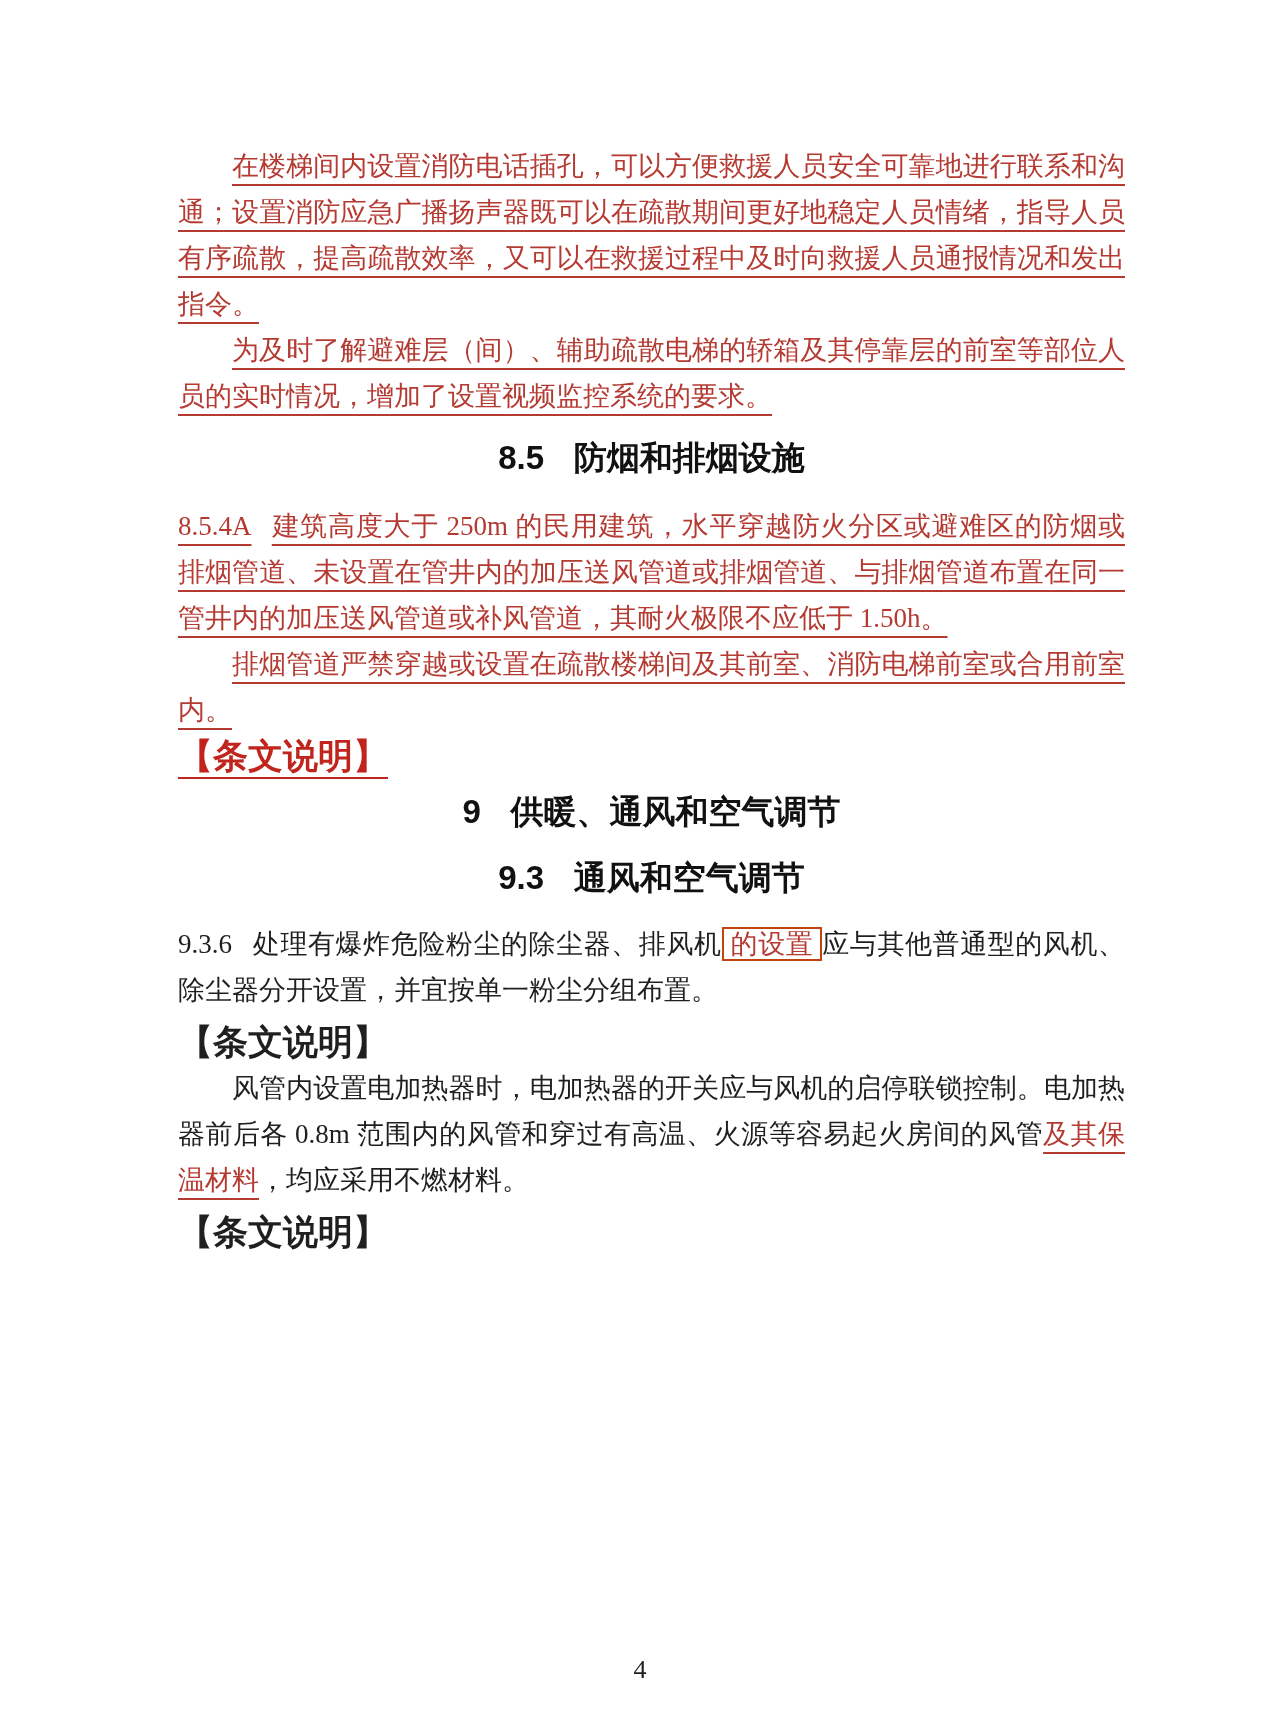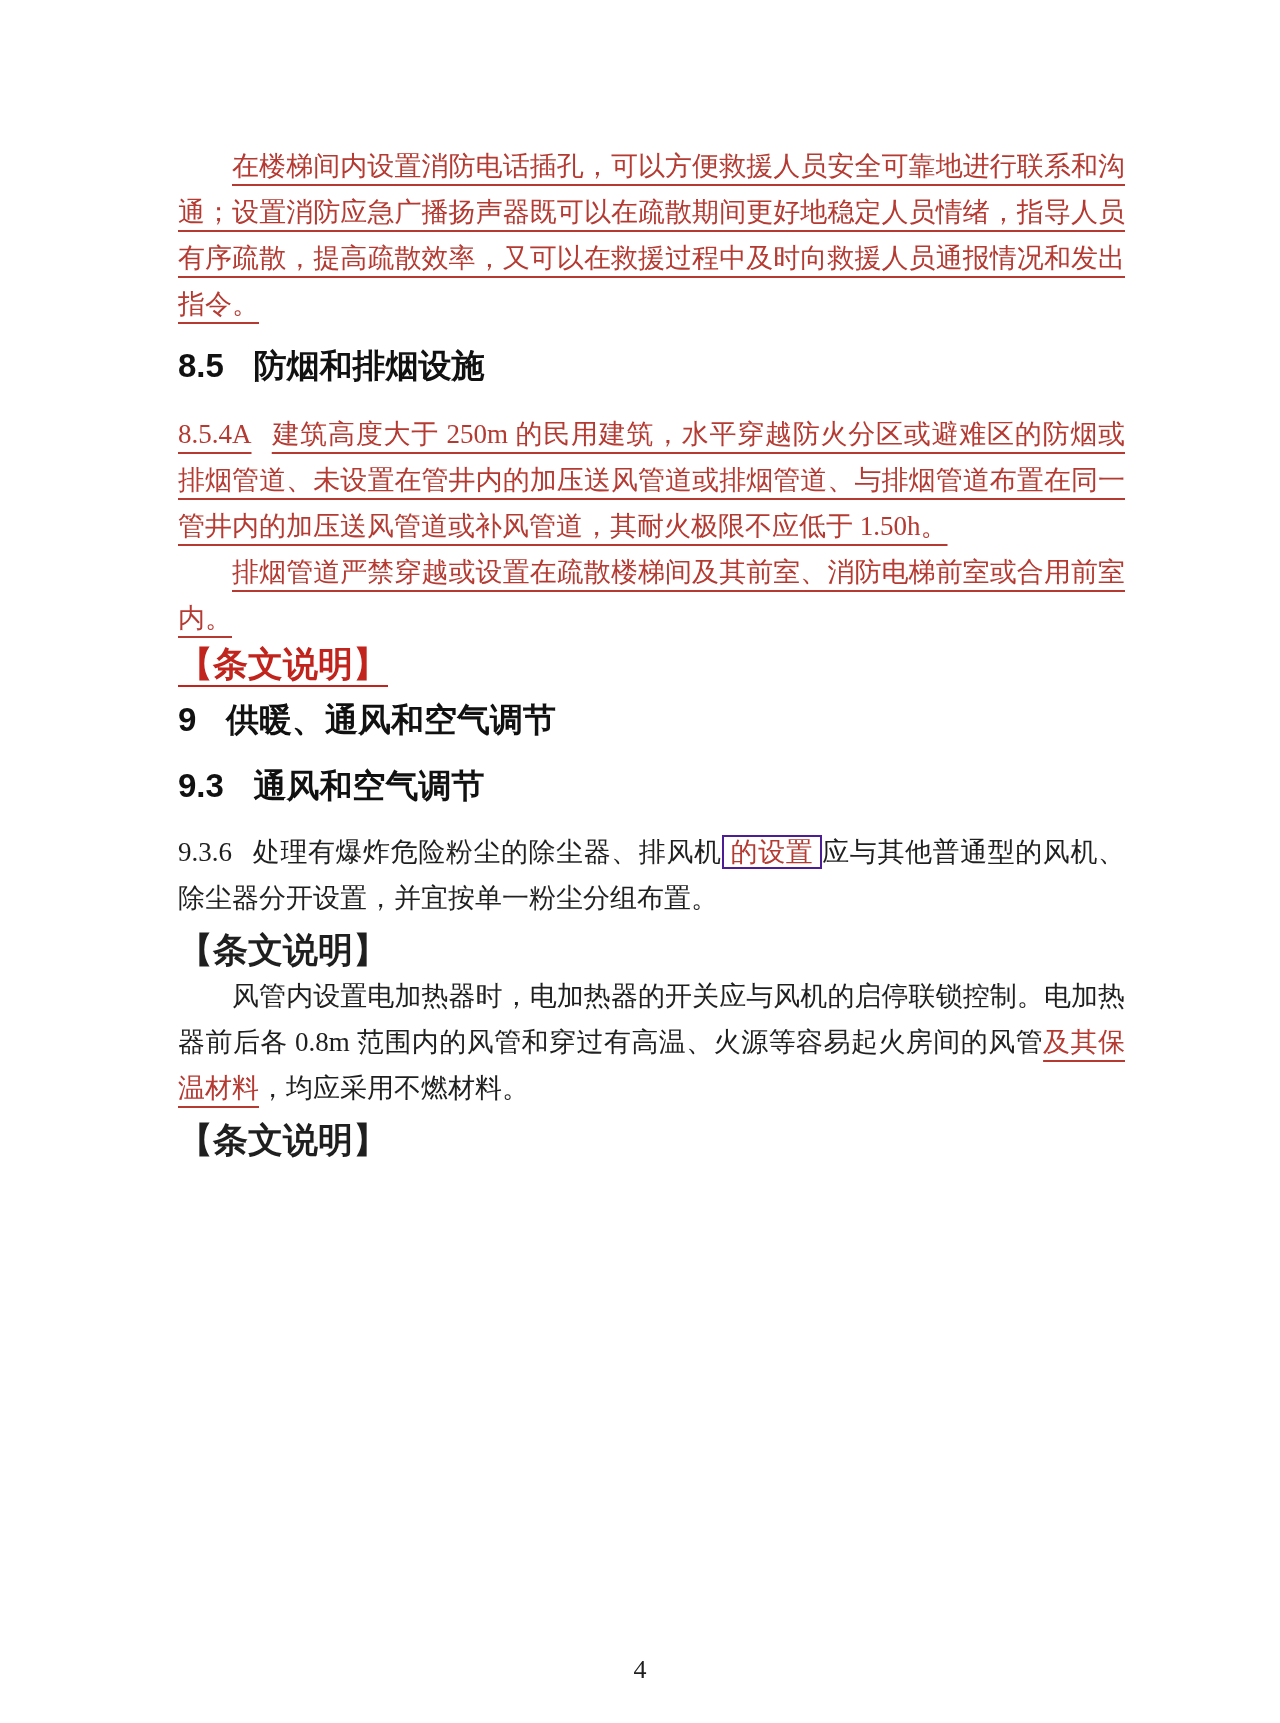--- a/index.html
+++ b/index.html
@@ -14,44 +14,45 @@
   .page{position:absolute;left:0;top:0;width:1280px;height:1723px;background:#ffffff;}
   .doc-body{position:absolute;left:178px;top:143px;width:947px;
             font-size:27px;line-height:46px;text-align:justify;}
   p.para{margin:0;}
   p.para.indent{text-indent:2em;}
   .seg{white-space:pre-wrap;}
   .seg-red{color:var(--red);text-decoration:underline;
            text-decoration-thickness:1.5px;text-underline-offset:9px;
            text-decoration-color:var(--red);}
   .seg-black{color:var(--ink);}
-  .seg-red-box{color:var(--red);border:2px solid #4c1d95;padding:0 7px;}
+  .seg-red-box{color:var(--red);border:2px solid #c2410c;padding:0 7px;}
   .seg-num{margin-right:0.75em;}
   .label{font-family:"Liberation Sans","DejaVu Sans",sans-serif;
          font-weight:700;font-size:35px;}
   .label-red{color:var(--red-strong);text-decoration:underline;
              text-decoration-thickness:1.5px;text-underline-offset:9px;}
   .label-black{color:var(--ink);margin-top:6px;}
   h2.heading{font-family:"Liberation Sans","DejaVu Sans",sans-serif;
              font-weight:700;font-size:33px;color:#111;
-             text-align:left;text-indent:0;line-height:50px;}
+             text-align:center;text-indent:0;line-height:50px;}
   [data-name="heading-8-5"]{margin:14px 0 20px;}
   [data-name="heading-9"]{margin:8px 0 16px;}
   [data-name="heading-9-3"]{margin:13px 0 18px;}
   .hnum{margin-right:0.9em;}
   .page-number{position:absolute;left:0;top:1655px;width:1280px;
                text-align:center;font-size:26px;color:var(--ink);
                font-family:"Liberation Serif","DejaVu Serif",serif;}
 </style>
 </head>
 <body>
 
 <div class="page" data-name="document-page">
   <div class="doc-body" data-name="document-body">
       <p class="para indent" data-name="paragraph-fire-telephone"><span class="seg seg-red" data-name="text-segment">在楼梯间内设置消防电话插孔，可以方便救援人员安全可靠地进行联系和沟通；设置消防应急广播扬声器既可以在疏散期间更好地稳定人员情绪，指导人员有序疏散，提高疏散效率，又可以在救援过程中及时向救援人员通报情况和发出指令。</span></p>
+      <p class="para indent" data-name="paragraph-video-monitoring"><span class="seg seg-red" data-name="text-segment">为及时了解避难层（间）、辅助疏散电梯的轿箱及其停靠层的前室等部位人员的实时情况，增加了设置视频监控系统的要求。</span></p>
       <h2 class="heading" data-name="heading-8-5"><span class="hnum" data-name="heading-number">8.5</span><span data-name="heading-title">防烟和排烟设施</span></h2>
       <p class="para" data-name="clause-8-5-4A"><span class="seg seg-red seg-num" data-name="clause-number">8.5.4A</span><span class="seg seg-red" data-name="text-segment">建筑高度大于 250m 的民用建筑，水平穿越防火分区或避难区的防烟或排烟管道、未设置在管井内的加压送风管道或排烟管道、与排烟管道布置在同一管井内的加压送风管道或补风管道，其耐火极限不应低于 1.50h。</span></p>
       <p class="para indent" data-name="paragraph-smoke-duct-prohibition"><span class="seg seg-red" data-name="text-segment">排烟管道严禁穿越或设置在疏散楼梯间及其前室、消防电梯前室或合用前室内。</span></p>
       <p class="label label-red" data-name="commentary-label-red">【条文说明】</p>
       <h2 class="heading" data-name="heading-9"><span class="hnum" data-name="heading-number">9</span><span data-name="heading-title">供暖、通风和空气调节</span></h2>
       <h2 class="heading" data-name="heading-9-3"><span class="hnum" data-name="heading-number">9.3</span><span data-name="heading-title">通风和空气调节</span></h2>
       <p class="para" data-name="clause-9-3-6"><span class="seg seg-black seg-num" data-name="clause-number">9.3.6</span><span class="seg seg-black" data-name="text-segment">处理有爆炸危险粉尘的除尘器、排风机</span><span class="seg seg-red-box" data-name="inserted-text-box">的设置</span><span class="seg seg-black" data-name="text-segment">应与其他普通型的风机、除尘器分开设置，并宜按单一粉尘分组布置。</span></p>
       <p class="label label-black" data-name="commentary-label-black-1">【条文说明】</p>
       <p class="para indent" data-name="paragraph-electric-heater"><span class="seg seg-black" data-name="text-segment">风管内设置电加热器时，电加热器的开关应与风机的启停联锁控制。电加热器前后各 0.8m 范围内的风管和穿过有高温、火源等容易起火房间的风管</span><span class="seg seg-red" data-name="text-segment">及其保温材料</span><span class="seg seg-black" data-name="text-segment">，均应采用不燃材料。</span></p>
       <p class="label label-black" data-name="commentary-label-black-2">【条文说明】</p>

